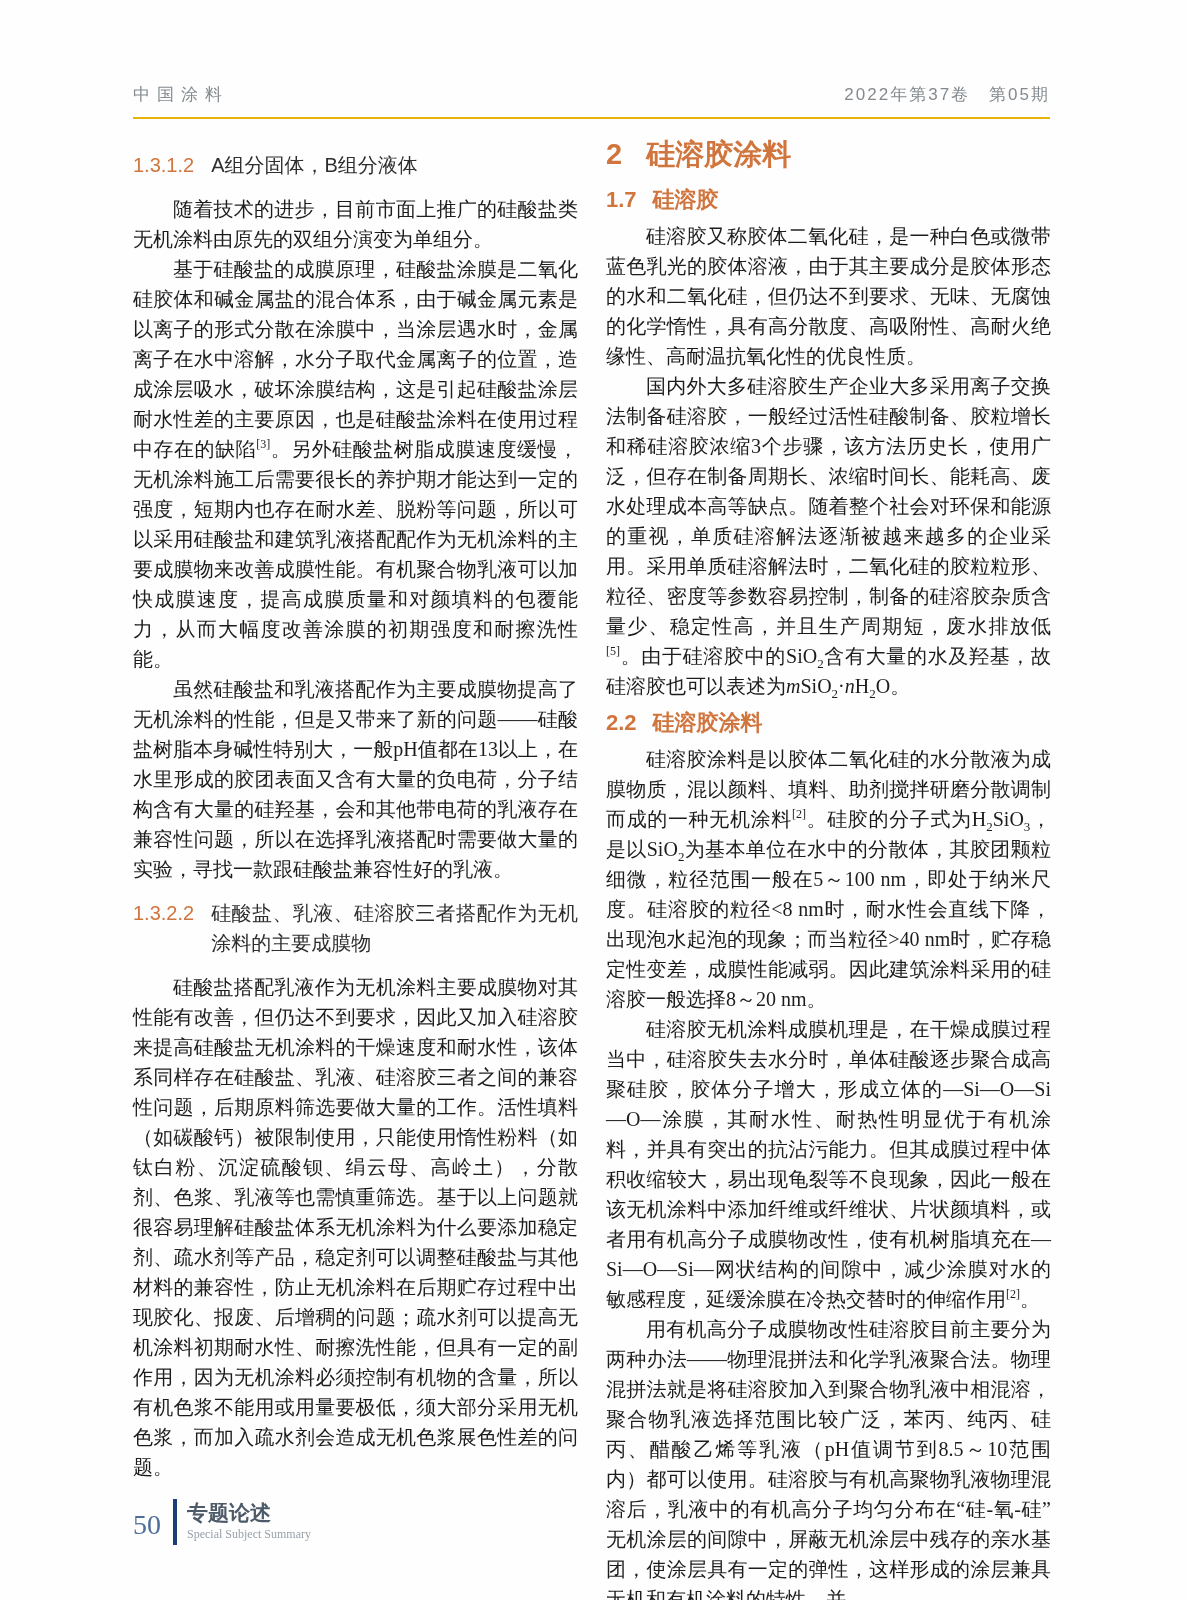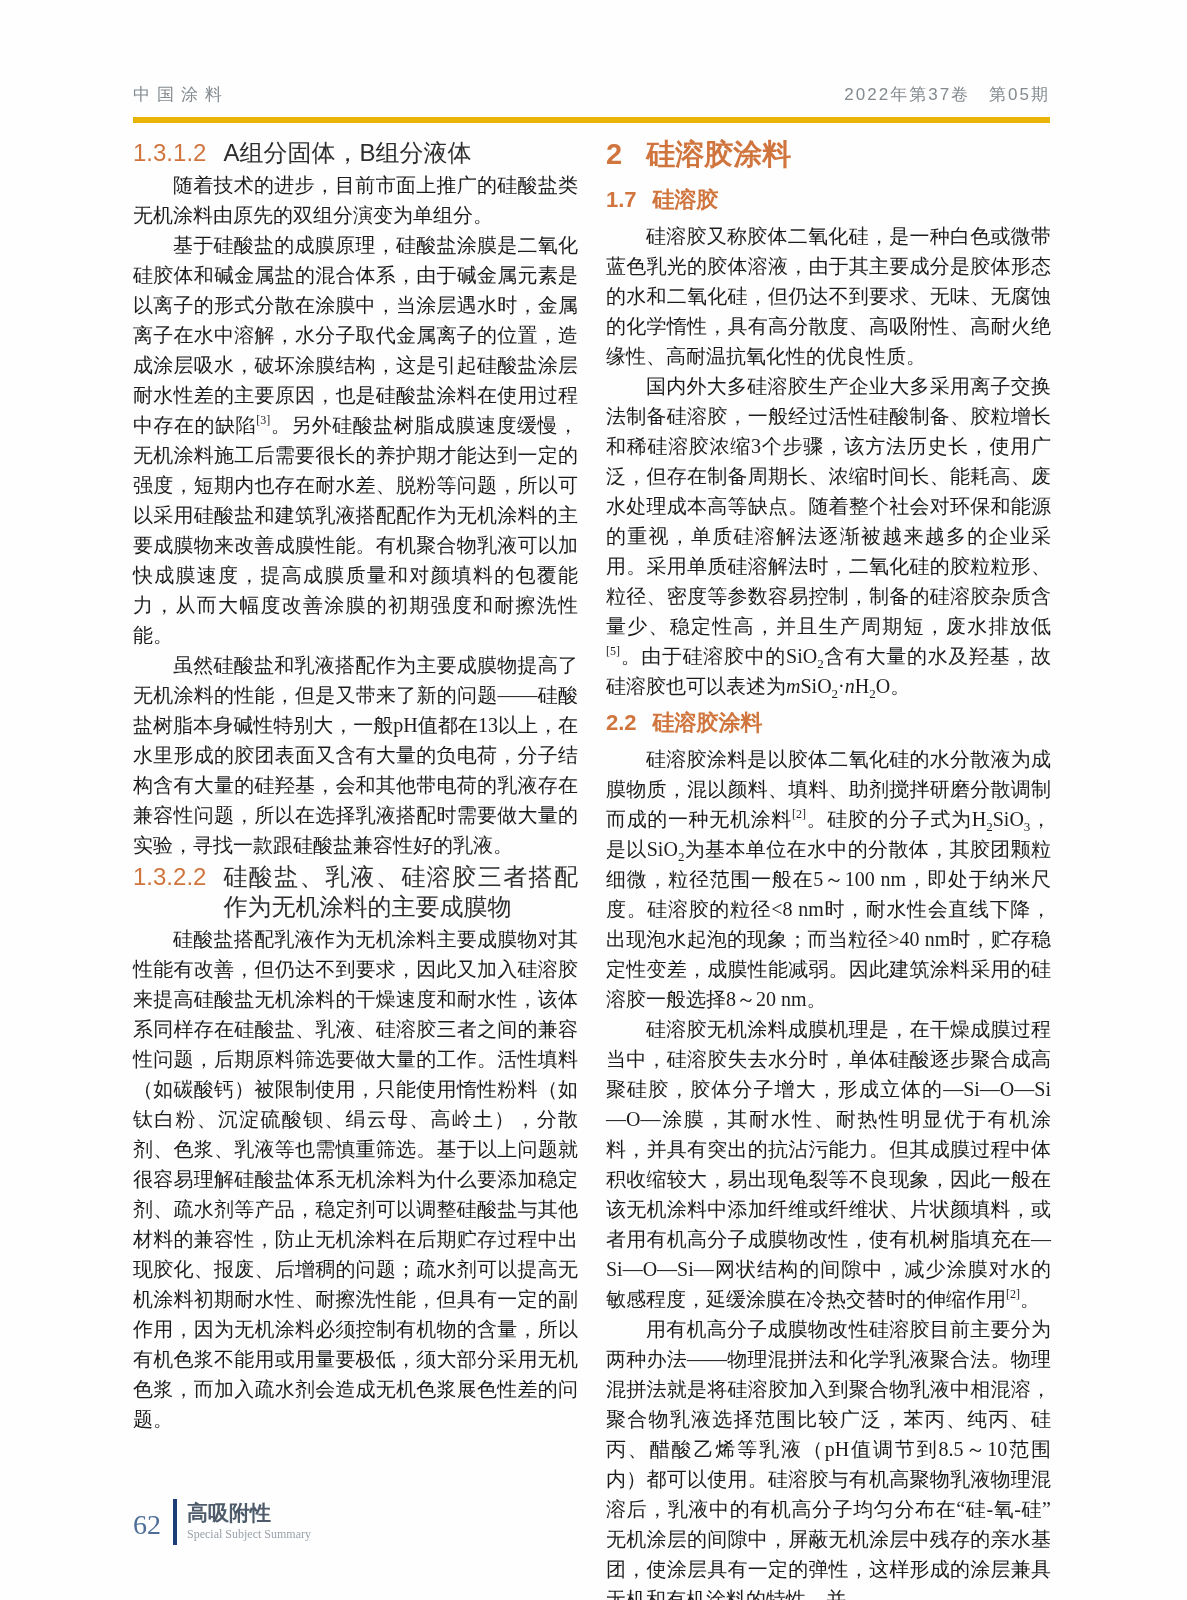--- a/index.html
+++ b/index.html
@@ -11,21 +11,21 @@
     overflow: hidden;
     font-family: "Liberation Serif", "DejaVu Serif", serif;
     color: #1c1c1c;
   }
   
   .page-header {
     position: absolute;
     left: 133px; right: 137px; top: 82px;
     display: flex; justify-content: space-between; align-items: flex-end;
     padding-bottom: 9px;
-    border-bottom: 6px solid #eab308;
+    border-bottom: 2px solid #eab308;
     font-size: 17px; line-height: 26px; color: #838a8f;
     font-family: "Liberation Sans", "DejaVu Sans", sans-serif;
   }
   .journal-name { letter-spacing: 7px; }
   .issue-info   { letter-spacing: 2px; }
   
   .columns {
     position: absolute;
     left: 133px; top: 136px; width: 918px;
     display: flex; gap: 28px;
@@ -37,22 +37,22 @@
     line-height: 30px;
     text-align: justify;
     text-indent: 2em;
     font-family: "Liberation Serif", "DejaVu Serif", serif;
   }
   sup { font-size: 12px; line-height: 0; vertical-align: super; }
   sub { font-size: 13px; line-height: 0; vertical-align: sub; }
   
   .h4 {
     display: flex;
-    margin: 2px 0;
-    font-size: 24px; line-height: 30px;
+    margin: 14px 0;
+    font-size: 20px; line-height: 30px;
     font-family: "Liberation Sans", "DejaVu Sans", sans-serif;
     color: #2e2e2e;
     text-align: justify;
   }
   .h4 .h-num { color: #d0753e; flex: none; margin-right: 17px; }
   .h4 .h-title { flex: 1; }
   
   .h1-main {
     display: flex;
     margin: 0 0 12px 0;
@@ -157,21 +157,21 @@
         <span class="h-title">硅溶胶涂料</span>
       </div>
 
       <p class="body">硅溶胶涂料是以胶体二氧化硅的水分散液为成膜物质，混以颜料、填料、助剂搅拌研磨分散调制而成的一种无机涂料<sup>[2]</sup>。硅胶的分子式为H<sub>2</sub>SiO<sub>3</sub>，是以SiO<sub>2</sub>为基本单位在水中的分散体，其胶团颗粒细微，粒径范围一般在5～100 nm，即处于纳米尺度。硅溶胶的粒径&lt;8 nm时，耐水性会直线下降，出现泡水起泡的现象；而当粒径&gt;40 nm时，贮存稳定性变差，成膜性能减弱。因此建筑涂料采用的硅溶胶一般选择8～20 nm。</p>
       <p class="body">硅溶胶无机涂料成膜机理是，在干燥成膜过程当中，硅溶胶失去水分时，单体硅酸逐步聚合成高聚硅胶，胶体分子增大，形成立体的—Si—O—Si—O—涂膜，其耐水性、耐热性明显优于有机涂料，并具有突出的抗沾污能力。但其成膜过程中体积收缩较大，易出现龟裂等不良现象，因此一般在该无机涂料中添加纤维或纤维状、片状颜填料，或者用有机高分子成膜物改性，使有机树脂填充在—Si—O—Si—网状结构的间隙中，减少涂膜对水的敏感程度，延缓涂膜在冷热交替时的伸缩作用<sup>[2]</sup>。</p>
       <p class="body">用有机高分子成膜物改性硅溶胶目前主要分为两种办法——物理混拼法和化学乳液聚合法。物理混拼法就是将硅溶胶加入到聚合物乳液中相混溶，聚合物乳液选择范围比较广泛，苯丙、纯丙、硅丙、醋酸乙烯等乳液（pH值调节到8.5～10范围内）都可以使用。硅溶胶与有机高聚物乳液物理混溶后，乳液中的有机高分子均匀分布在“硅-氧-硅”无机涂层的间隙中，屏蔽无机涂层中残存的亲水基团，使涂层具有一定的弹性，这样形成的涂层兼具无机和有机涂料的特性，并</p>
     </div>
   </div>
 
   <div class="page-footer">
-    <span class="page-number">62</span>
+    <span class="page-number">50</span>
     <span class="footer-bar"></span>
     <span class="footer-titles">
-      <span class="footer-cn">高吸附性</span>
+      <span class="footer-cn">专题论述</span>
       <span class="footer-en">Special Subject Summary</span>
     </span>
   </div>
 
 </div>
 
 </body></html>

